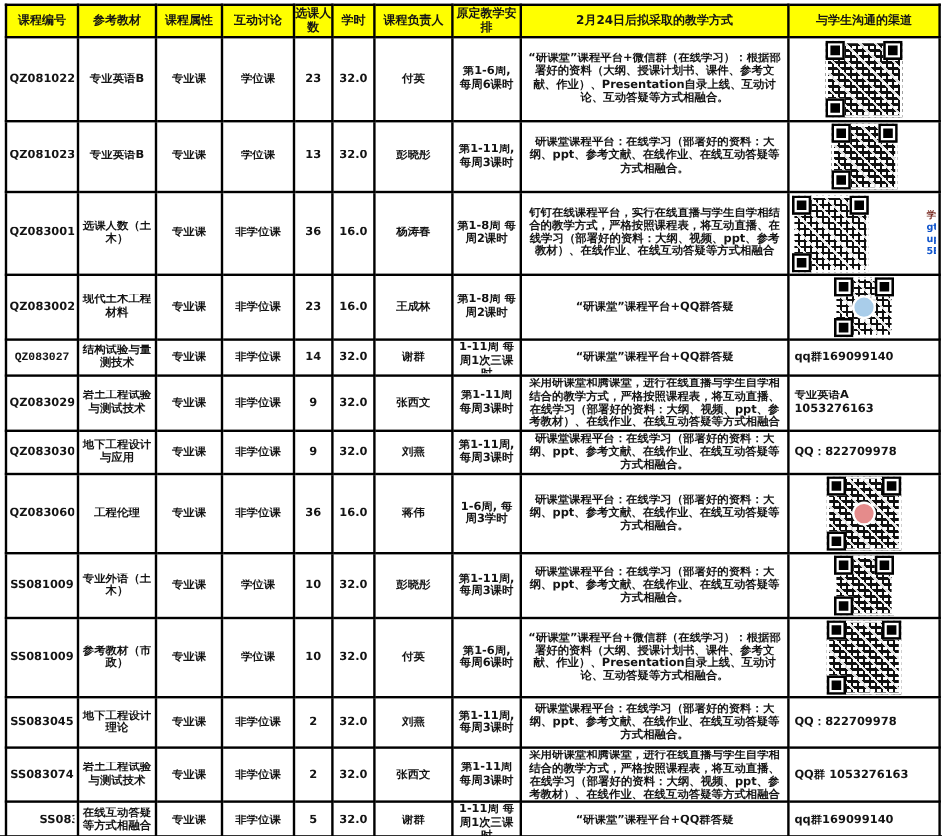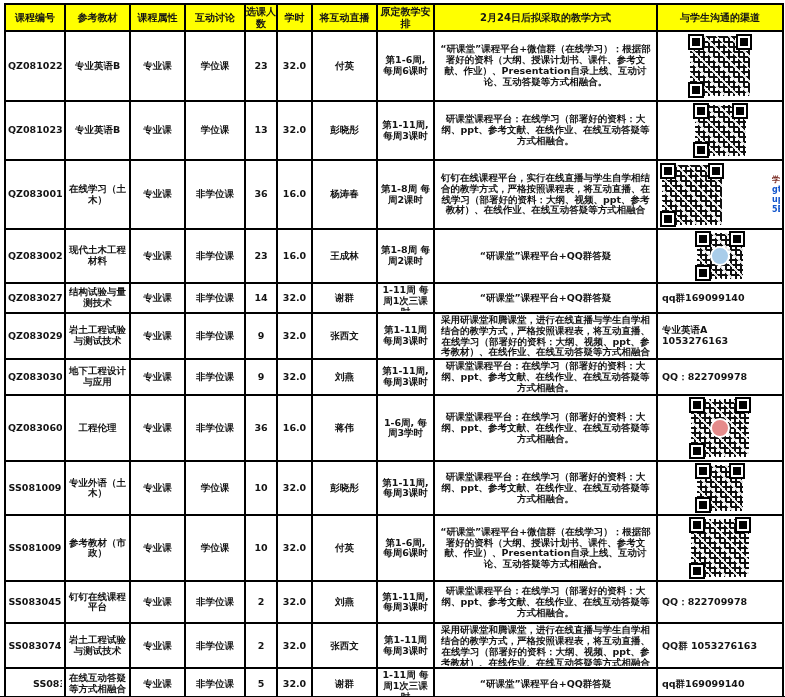--- a/index.html
+++ b/index.html
@@ -82,21 +82,21 @@
       <col style="width:126px">
     </colgroup>
     <thead>
       <tr style="height:24px;">
         <th>课程编号</th>
         <th>参考教材</th>
         <th>课程属性</th>
         <th>互动讨论</th>
         <th>选课人数</th>
         <th>学时</th>
-        <th>将互动直播</th>
+        <th>课程负责人</th>
         <th>原定教学安排</th>
         <th>2月24日后拟采取的教学方式</th>
         <th>与学生沟通的渠道</th>
       </tr>
     </thead>
     <tbody>
         <tr style="height: 70px;">
           <td class="c-id">
             <div class="clip" style="max-height: 68px; text-align: right;">QZ081022</div>
           </td>
@@ -166,21 +166,21 @@
                 <i class="fp"></i>
               </div>
             </div>
           </td>
         </tr>
         <tr style="height: 69px;">
           <td class="c-id">
             <div class="clip" style="max-height: 67px;">QZ083001</div>
           </td>
           <td class="c-name">
-            <div class="clip" style="max-height: 67px;">在线学习（土木）</div>
+            <div class="clip" style="max-height: 67px;">选课人数（土木）</div>
           </td>
           <td>
             <div class="clip" style="max-height: 67px;">专业课</div>
           </td>
           <td>
             <div class="clip" style="max-height: 67px;">非学位课</div>
           </td>
           <td>
             <div class="clip" style="max-height: 67px;">36</div>
           </td>
@@ -242,21 +242,21 @@
             <div class="chan-wrap" style="max-height: 52px;">
               <div class="qr" style="width: 50px; height: 50px;">
                 <i class="fp"></i>
                 <i class="logo" style="background: rgb(169, 205, 234);"></i>
               </div>
             </div>
           </td>
         </tr>
         <tr style="height: 28px;">
           <td class="c-id">
-            <div class="clip" style="max-height: 26px;">QZ083027</div>
+            <div class="clip" style="max-height: 26px; font-family: Liberation Mono, monospace;">QZ083027</div>
           </td>
           <td class="c-name">
             <div class="clip" style="max-height: 26px;">结构试验与量测技术</div>
           </td>
           <td>
             <div class="clip" style="max-height: 26px;">专业课</div>
           </td>
           <td>
             <div class="clip" style="max-height: 26px;">非学位课</div>
           </td>
@@ -457,21 +457,21 @@
                 <i class="fp"></i>
               </div>
             </div>
           </td>
         </tr>
         <tr style="height: 42px;">
           <td class="c-id">
             <div class="clip" style="max-height: 40px;">SS083045</div>
           </td>
           <td class="c-name">
-            <div class="clip" style="max-height: 40px;">钉钉在线课程平台</div>
+            <div class="clip" style="max-height: 40px;">地下工程设计理论</div>
           </td>
           <td>
             <div class="clip" style="max-height: 40px;">专业课</div>
           </td>
           <td>
             <div class="clip" style="max-height: 40px;">非学位课</div>
           </td>
           <td>
             <div class="clip" style="max-height: 40px;">2</div>
           </td>

